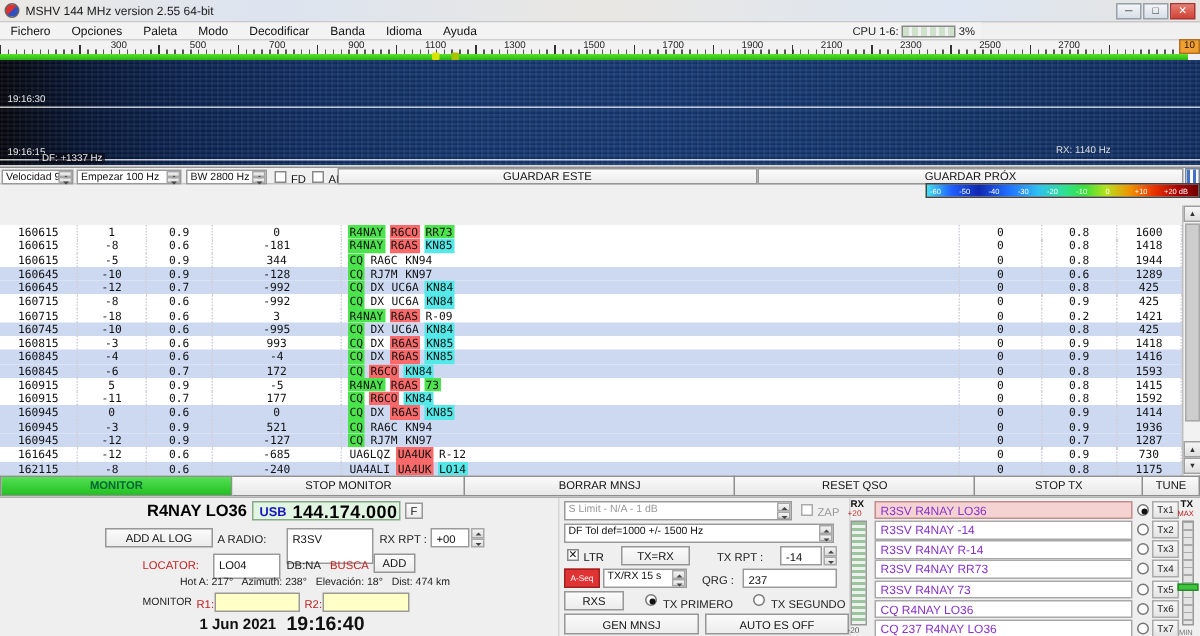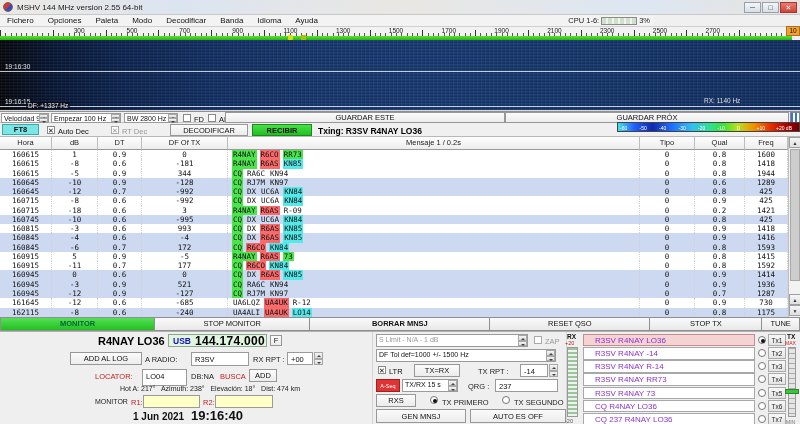--- a/index.html
+++ b/index.html
@@ -109,21 +109,21 @@
 .radio.sel:after{content:"";position:absolute;left:2px;top:2px;width:4px;height:4px;border-radius:50%;background:#111}
 
 .rxmeter{position:absolute;left:567px;top:15px;width:11px;height:70px;border:1px solid #999;
 background:repeating-linear-gradient(180deg,#9cc49c 0 2px,#eef2ee 2px 4px)}
 .txslider{position:absolute;left:788px;top:15px;width:8px;height:70px;border:1px solid #999;background:#e4e4e4;
 background-image:repeating-linear-gradient(180deg,#aaa 0 1px,transparent 1px 5px)}
 .txhandle{position:absolute;left:785px;top:57px;width:14px;height:5px;background:#3cc43c;border:1px solid #2a8a2a}
 .tinylbl{position:absolute;font-size:5.5px;white-space:nowrap}
 
 .msgrow{position:absolute;left:583px;width:172px;height:12.4px;border:1px solid #a8a8a8;background:#fff;
-font-size:8px;line-height:11px;padding-left:11px;color:#8833cc;white-space:nowrap;overflow:hidden}
+font-size:8px;line-height:11px;padding-left:3px;color:#8833cc;white-space:nowrap;overflow:hidden}
 .msgrow.pink{background:#f6d3d3;border-color:#c09090}
 .txbtn{position:absolute;left:768px;width:18px;height:12px;border:1px solid #aaa;background:linear-gradient(#f8f8f8,#e4e4e4);
 font-size:6.5px;text-align:center;line-height:11px;color:#222}
 </style>
 </head>
 <body>
 
 <div id="app">
 
   <div class="titlebar">
@@ -192,52 +192,32 @@
         </span></div>
     <span class="cb" style="left:183px;top:2px"></span>
     <span class="clabel" style="left:194px;top:3px">FD</span>
     <span class="cb" style="left:208px;top:2px"></span>
     <span class="clabel" style="left:219px;top:3px">AF</span>
     <div class="btn" style="left:505px;top:0;width:284px;height:11px;line-height:10px">GUARDAR PRÓX</div>
     <div class="btn" style="left:225px;top:0;width:280px;height:11px;line-height:10px">GUARDAR ESTE</div>
   </div>
   <div class="stripewidget"></div>
 
-  <div class="row2">
-    <div class="btn ft8">FT8</div>
-    <span class="cb" style="left:47px;top:3px">✕</span>
-    <span class="clabel" style="left:58px;top:4px">Auto Dec</span>
-    <span class="cb gray" style="left:111px;top:3px">✕</span>
-    <span class="clabel gray" style="left:122px;top:4px">RT Dec</span>
-    <div class="btn" style="left:170px;top:1px;width:78px;height:12px;line-height:11px">DECODIFICAR</div>
-    <div class="btn recibir" style="left:252px;top:1px;width:60px;height:12px;line-height:11px">RECIBIR</div>
-    <div class="txing">Txing: R3SV R4NAY LO36</div>
-  </div>
   <div class="palette" id="palette">
       <div class="plabel" style="left: 2px;">-60</div>
       <div class="plabel" style="left: 21.5px;">-50</div>
       <div class="plabel" style="left: 41px;">-40</div>
       <div class="plabel" style="left: 60.5px;">-30</div>
       <div class="plabel" style="left: 80px;">-20</div>
       <div class="plabel" style="left: 99.5px;">-10</div>
       <div class="plabel" style="left: 119px;">0</div>
       <div class="plabel" style="left: 138.5px;">+10</div>
       <div class="plabel" style="left: 158px;">+20 dB</div>
     </div>
 
-  <div class="thead" id="thead">
-      <div>Hora</div>
-      <div>dB</div>
-      <div>DT</div>
-      <div>DF Of TX</div>
-      <div>Mensaje 1 / 0.2s</div>
-      <div>Tipo</div>
-      <div>Qual</div>
-      <div>Freq</div>
-    </div>
   <div class="tbody" id="tbody">
       <div class="trow">
         <div>160615</div>
         <div>1</div>
         <div>0.9</div>
         <div>0</div>
         <div class="msg"><span class="tok hl-g">R4NAY</span><span class="tok hl-r">R6CO</span><span class="tok hl-g">RR73</span></div>
         <div>0</div>
         <div>0.8</div>
         <div>1600</div>
@@ -416,41 +396,41 @@
   <div class="scrollv">
     <div class="sbtn" style="top:0">▲</div>
     <div class="sthumb"></div>
     <div class="sbtn" style="top:157px">▲</div>
     <div class="sbtn" style="top:168px">▼</div>
   </div>
 
   <div class="monitorbar" id="monitorbar">
       <div class="mbtn green" style="flex: 0 0 19.4%;">MONITOR</div>
       <div class="mbtn" style="flex: 0 0 19.4%;">STOP MONITOR</div>
-      <div class="mbtn" style="flex: 0 0 22.5%; font-weight: bold;">BORRAR MNSJ</div>
+      <div class="mbtn" style="flex: 0 0 22.5%;">BORRAR MNSJ</div>
       <div class="mbtn" style="flex: 0 0 20%;">RESET QSO</div>
       <div class="mbtn" style="flex: 0 0 14%; text-align: center;">STOP TX</div>
       <div class="mbtn" style="flex: 0 0 4.7%;">TUNE</div>
     </div>
 
   <div class="bottom">
     <div class="vsep" style="left:372px"></div>
     <div class="vsep" style="left:566px"></div>
 
     
     <div class="dx">R4NAY LO36</div>
     <div class="usbbox">
       <span class="usb">USB</span>
       <span class="freq">144.174.000</span>
     </div>
     <div class="btn fbtn">F</div>
 
     <div class="btn" style="left:70px;top:20px;width:72px;height:13px;line-height:12px">ADD AL LOG</div>
     <span class="lbl" style="left:145px;top:23px">A RADIO:</span>
-    <div class="input" style="left:191px;top:20px;width:58px;height:14px">R3SV</div>
+    <div class="input" style="left:191px;top:20px;width:58px;height:24px">R3SV</div>
     <span class="lbl" style="left:253px;top:23px">RX RPT :</span>
     <div class="input" style="left:287px;top:20px;width:26px;height:13px">+00</div>
     <span class="spin" style="left:314px;top:20px;height:13px;bottom:auto">
         <i class="u"></i>
         <i class="d"></i>
       </span>
 
     <span class="lbl red" style="left:95px;top:40px">LOCATOR:</span>
     <div class="input" style="left:142px;top:37px;width:45px;height:17px">LO04</div>
     <span class="lbl" style="left:191px;top:40px">DB:NA</span>

